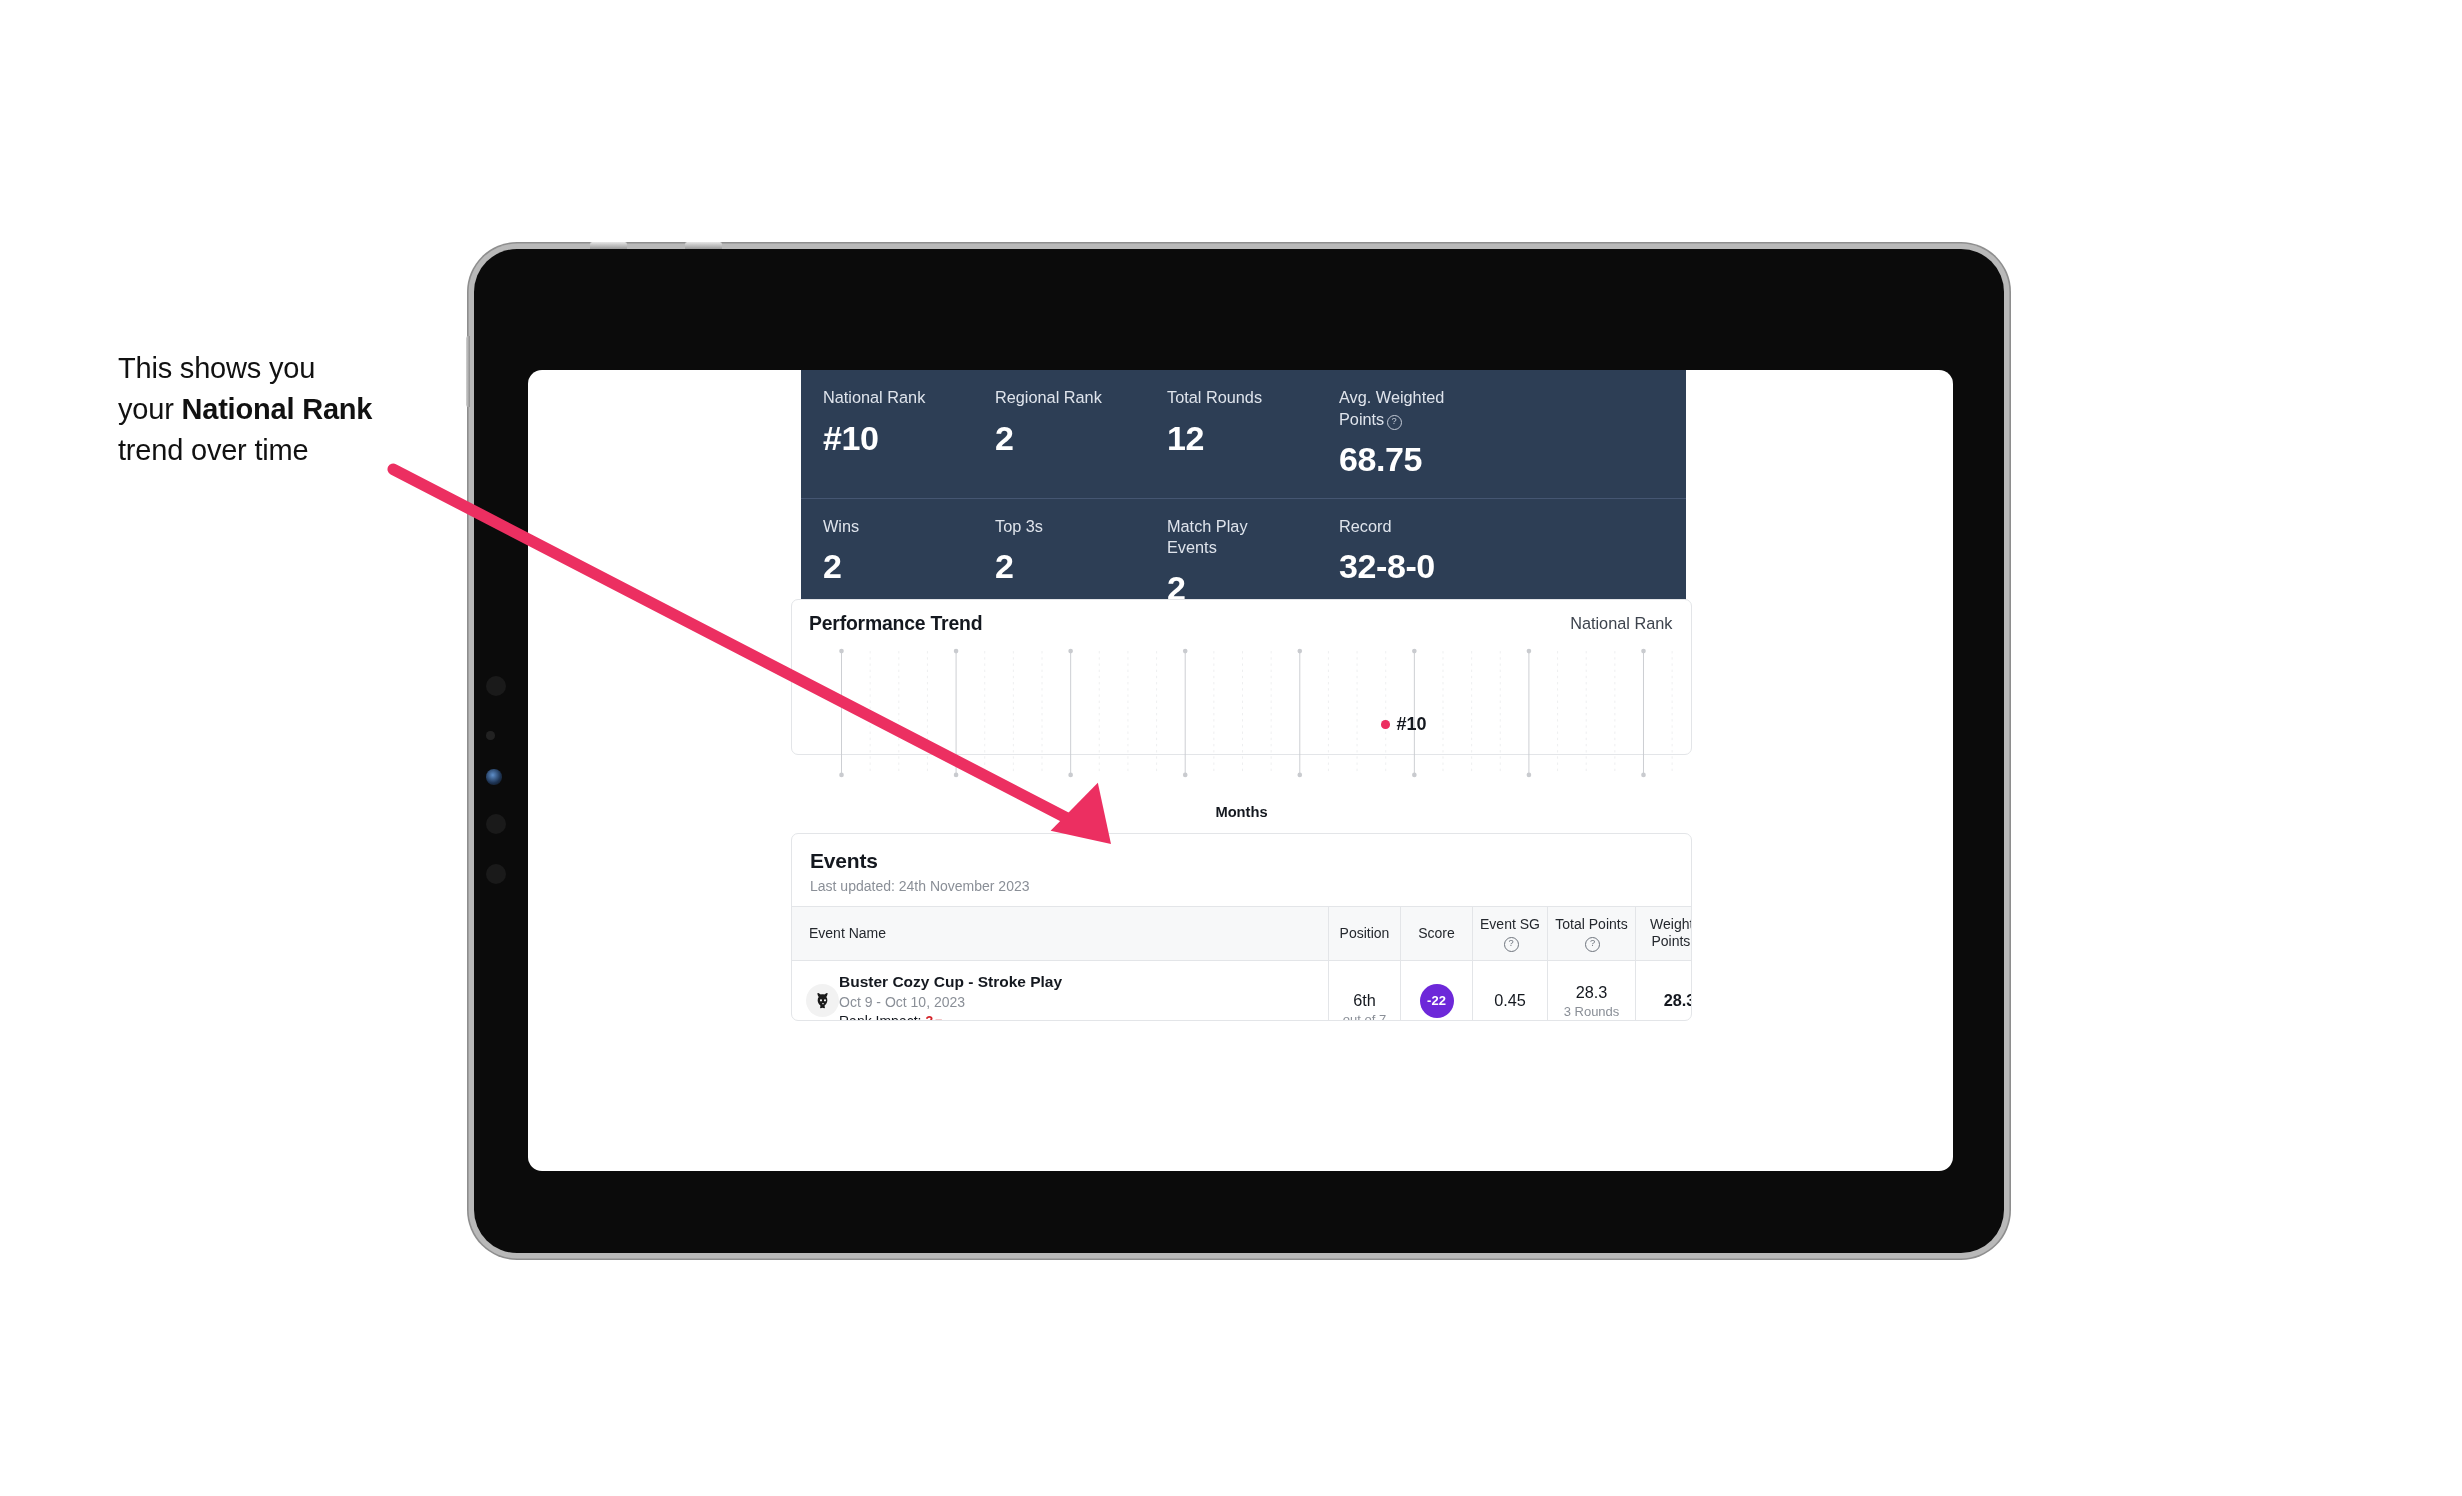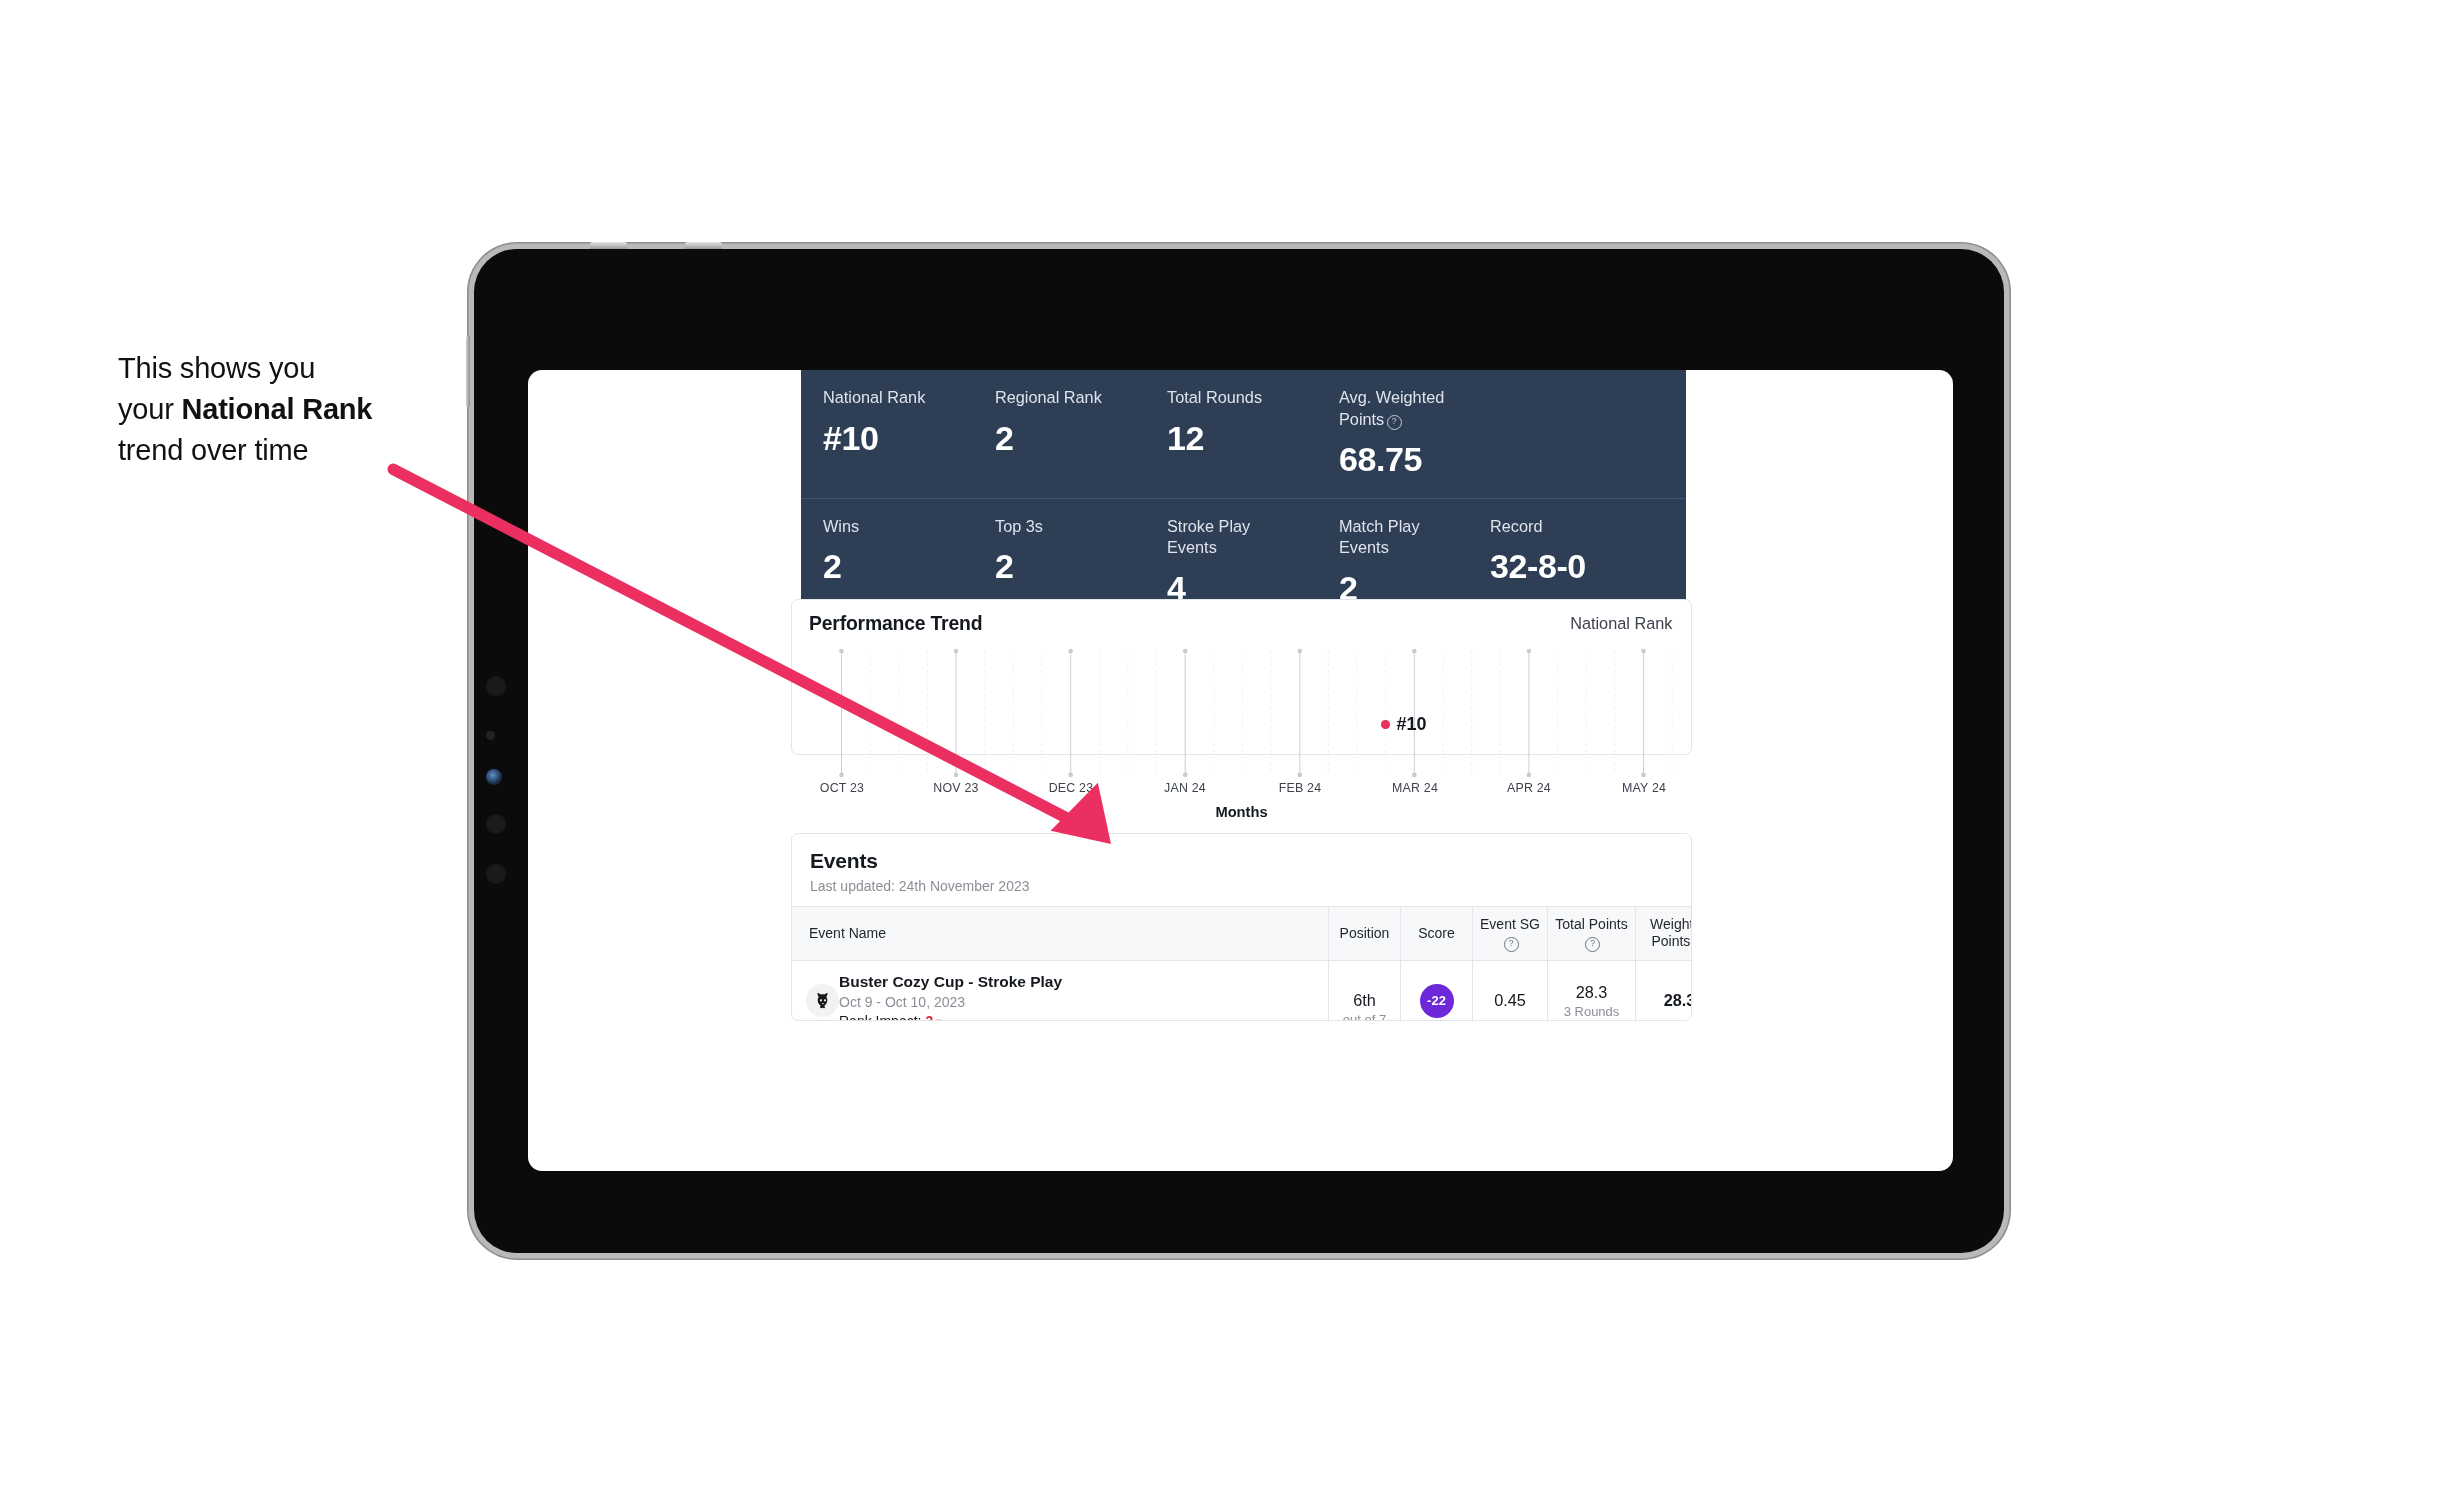--- a/index.html
+++ b/index.html
@@ -299,24 +299,20 @@
       </div>
 
       <div class="stats-row row2">
         <div>
           <div class="stat-label">Wins</div>
           <div class="stat-value">2</div>
         </div>
         <div>
           <div class="stat-label">Top 3s</div>
           <div class="stat-value">2</div>
-        </div>
-        <div>
-          <div class="stat-label">Stroke Play Events</div>
-          <div class="stat-value">4</div>
         </div>
         <div>
           <div class="stat-label">Match Play Events</div>
           <div class="stat-value">2</div>
         </div>
         <div>
           <div class="stat-label">Record</div>
           <div class="stat-value">32-8-0</div>
         </div>
       </div>
@@ -374,30 +370,20 @@
             <circle cx="782" cy="164" r="3" fill="#c9cbcf"></circle>
             <line x1="930" x2="930" y1="4" y2="164" stroke="#c9cbcf" stroke-width="1.2"></line>
             <circle cx="930" cy="4" r="3" fill="#c9cbcf"></circle>
             <circle cx="930" cy="164" r="3" fill="#c9cbcf"></circle>
             <line x1="1078" x2="1078" y1="4" y2="164" stroke="#c9cbcf" stroke-width="1.2"></line>
             <circle cx="1078" cy="4" r="3" fill="#c9cbcf"></circle>
             <circle cx="1078" cy="164" r="3" fill="#c9cbcf"></circle>
           </g>
       </svg>
 
-      <div id="chart-xlabels">
-          <span class="xlab" style="left: 33px;">OCT 23</span>
-          <span class="xlab" style="left: 147px;">NOV 23</span>
-          <span class="xlab" style="left: 262px;">DEC 23</span>
-          <span class="xlab" style="left: 376px;">JAN 24</span>
-          <span class="xlab" style="left: 491px;">FEB 24</span>
-          <span class="xlab" style="left: 606px;">MAR 24</span>
-          <span class="xlab" style="left: 720px;">APR 24</span>
-          <span class="xlab" style="left: 835px;">MAY 24</span>
-        </div>
       <div id="chart-axis-title">Months</div>
 
       <div id="rank-marker">
         <span id="rank-dot"></span>
         <span id="rank-text">#10</span>
       </div>
     </div>
 
     <div class="card" id="events-card">
       <div id="events-head">

